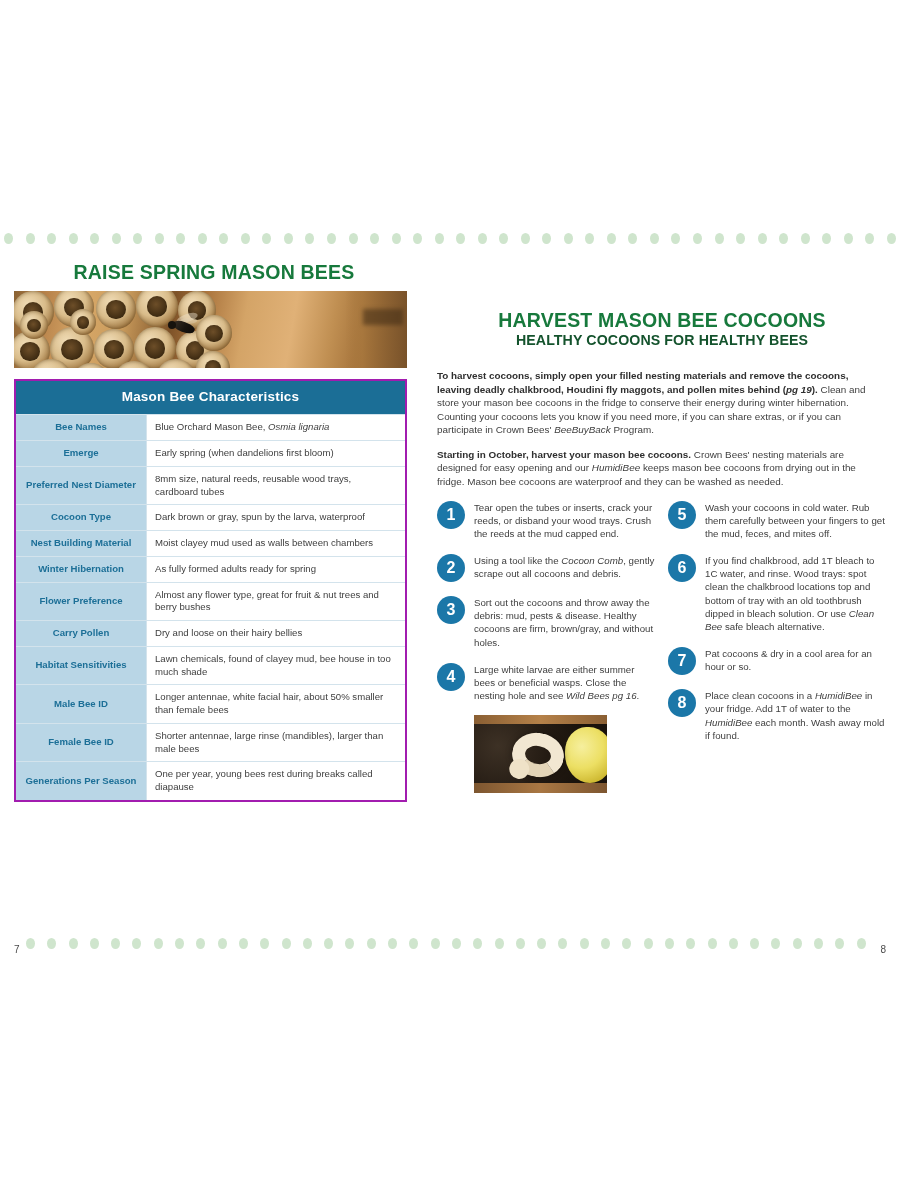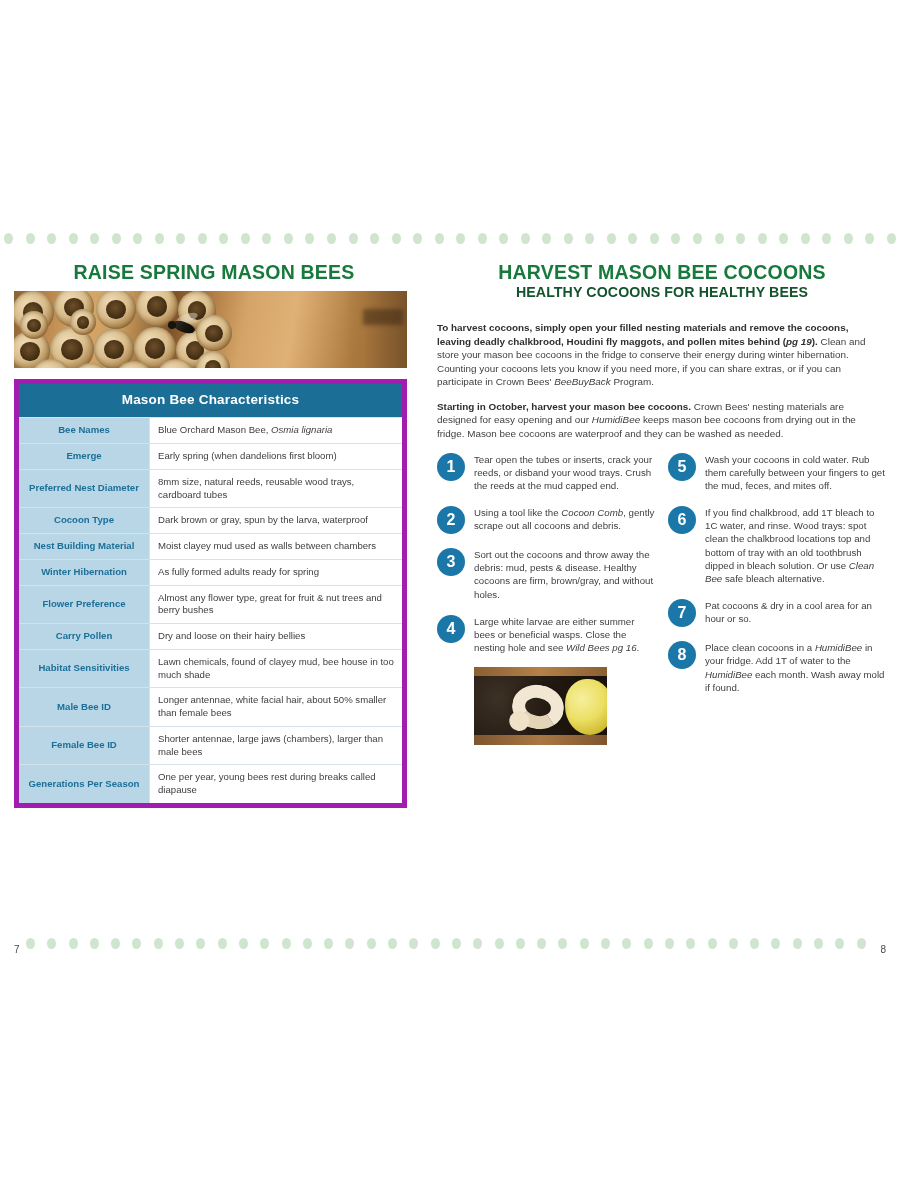--- a/index.html
+++ b/index.html
@@ -75,21 +75,21 @@
   }
   .title-sub {
     font-size: 14.2px;
     font-weight: bold;
     color: #14532d;
     letter-spacing: 0.1px;
     text-align: center;
     margin: 0 0 20px 0;
     line-height: 1.1;
   }
-  .page-right .title-main { margin-bottom: 2px; }
+  .page-right .title-main { margin-bottom: 2px; margin-top: 48px; }
 
   
   .hero-photo {
     width: 393px;
     height: 77px;
     margin: 0 0 11px 0;
     position: relative;
     overflow: hidden;
     background: #c8a268;
   }
@@ -166,21 +166,21 @@
     position: absolute;
     right: 4px; top: 18px;
     width: 40px; height: 16px;
     background: rgba(62,42,20,0.55);
     filter: blur(2px);
   }
 
   
   .char-table {
     width: 393px;
-    border: 5px solid #a21caf;
+    border: 2px solid #a21caf;
     border-collapse: collapse;
     background: #ffffff;
   }
   .char-table .tbl-header {
     background: #1b6e96;
     color: #ffffff;
     font-size: 13.5px;
     font-weight: bold;
     text-align: center;
     padding: 7px 4px 8px 4px;
@@ -447,21 +447,21 @@
         <tr>
           <td class="k">Habitat Sensitivities</td>
           <td class="v">Lawn chemicals, found of clayey mud, bee house in too much shade</td>
         </tr>
         <tr>
           <td class="k">Male Bee ID</td>
           <td class="v">Longer antennae, white facial hair, about 50% smaller than female bees</td>
         </tr>
         <tr>
           <td class="k">Female Bee ID</td>
-          <td class="v">Shorter antennae, large jaws (chambers), larger than male bees</td>
+          <td class="v">Shorter antennae, large rinse (mandibles), larger than male bees</td>
         </tr>
         <tr>
           <td class="k">Generations Per Season</td>
           <td class="v">One per year, young bees rest during breaks called diapause</td>
         </tr>
       </tbody>
     </table>
 
   </div>
 

